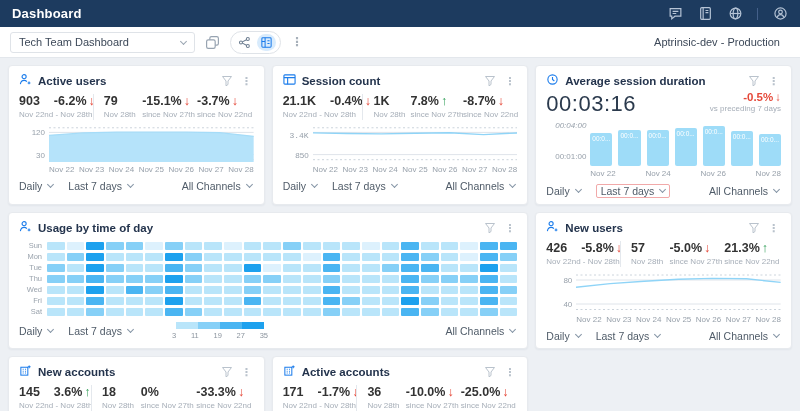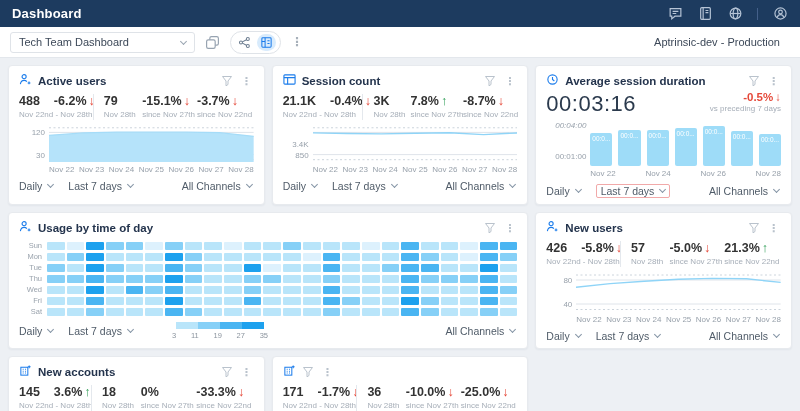--- a/index.html
+++ b/index.html
@@ -162,21 +162,21 @@
       <span class="funnel">
           <svg width="12" height="12" viewBox="0 0 12 12" fill="none" stroke="#b9c2cc">
             <path d="M1.5 1.5h9L7 6v3.5L5 10.8V6z"></path>
           </svg>
         </span>
       <span class="ckebab">⋮</span>
     </div>
     <div class="stats">
       <div class="sg">
         <div class="srow">
-            <span>488</span>
+            <span>903</span>
             <span class="tdiv"></span>
             <span>-6.2%</span>
             <span class="arrow trend-down">↓</span>
           </div>
         <div class="ssub">Nov 22nd - Nov 28th</div>
       </div>
       <div class="gdiv"></div>
       <div class="sg">
         <div class="srow">
             <span>79</span>
@@ -260,21 +260,21 @@
             <span>21.1K</span>
             <span class="tdiv"></span>
             <span>-0.4%</span>
             <span class="arrow trend-down">↓</span>
           </div>
         <div class="ssub">Nov 22nd - Nov 28th</div>
       </div>
       <div class="gdiv"></div>
       <div class="sg">
         <div class="srow">
-            <span>3K</span>
+            <span>1K</span>
           </div>
         <div class="ssub">Nov 28th</div>
       </div>
       <div class="sg">
         <div class="srow">
             <span>7.8%</span>
             <span class="arrow trend-up">↑</span>
           </div>
         <div class="ssub">since Nov 27th</div>
       </div>
@@ -289,21 +289,21 @@
     <div class="lc">
         <div class="plot" style="height: 37px;">
           <svg viewBox="0 0 100 40" preserveAspectRatio="none">
             <line x1="0" x2="100" y1="3" y2="3" stroke="#ccd4dc" stroke-dasharray="2 2.5" vector-effect="non-scaling-stroke"></line>
             <line x1="0" x2="100" y1="37.5" y2="37.5" stroke="#ccd4dc" stroke-dasharray="2 2.5" vector-effect="non-scaling-stroke"></line>
             <line x1="0" x2="100" y1="7.999999999999998" y2="7.999999999999998" stroke="#dfe4ea" vector-effect="non-scaling-stroke"></line>
             <line x1="0" x2="100" y1="32" y2="32" stroke="#dfe4ea" vector-effect="non-scaling-stroke"></line>
             <polyline points="0,8.47058823529412 16.666666666666664,9.129411764705884 33.33333333333333,9.6 50,8.941176470588236 66.66666666666666,8.376470588235296 83.33333333333334,10.352941176470587 100,8.564705882352941" fill="none" stroke="#8fd4f7" stroke-width="1.4" vector-effect="non-scaling-stroke"></polyline>
           </svg>
         </div>
-        <span class="ytick" style="top: 15px;">3.4K</span>
+        <span class="ytick" style="top: 6px; font-family: Liberation Mono, monospace;">3.4K</span>
         <span class="ytick" style="top: 25.6px;">850</span>
         <div class="xrow">
           <span>Nov 22</span>
           <span>Nov 23</span>
           <span>Nov 24</span>
           <span>Nov 25</span>
           <span>Nov 26</span>
           <span>Nov 27</span>
           <span>Nov 28</span>
         </div>
@@ -795,20 +795,21 @@
 
   <div class="card">
     <div class="card-head">
       <span>
         <svg width="13" height="13" viewBox="0 0 14 14" fill="none" stroke="#1b7ceb" stroke-width="1.1">
             <rect x="2" y="3.5" width="7.5" height="8.5"></rect>
             <path d="M4 5.7h1M6.5 5.7h1M4 7.7h1M6.5 7.7h1M4 9.7h1M6.5 9.7h1"></path>
             <path d="M11 1.5v3M9.5 3h3"></path>
           </svg>
       </span>
+      <span class="ctitle">Active accounts</span>
       <span class="funnel">
           <svg width="12" height="12" viewBox="0 0 12 12" fill="none" stroke="#b9c2cc">
             <path d="M1.5 1.5h9L7 6v3.5L5 10.8V6z"></path>
           </svg>
         </span>
       <span class="ckebab">⋮</span>
     </div>
     <div class="stats">
       <div class="sg">
         <div class="srow">

